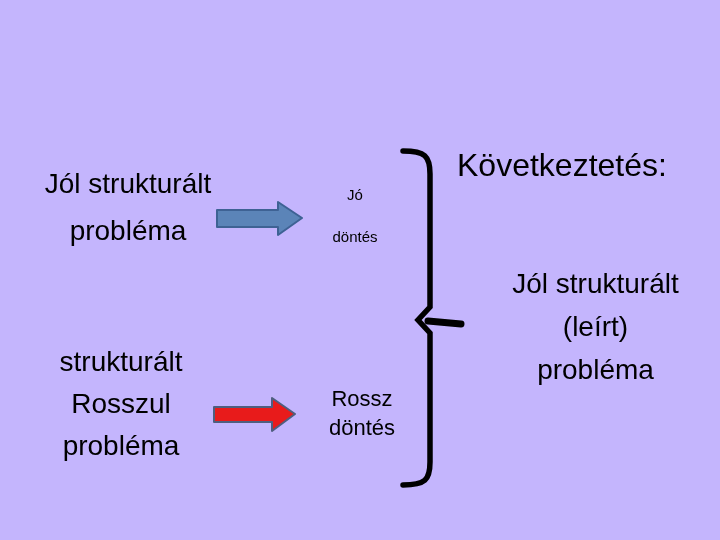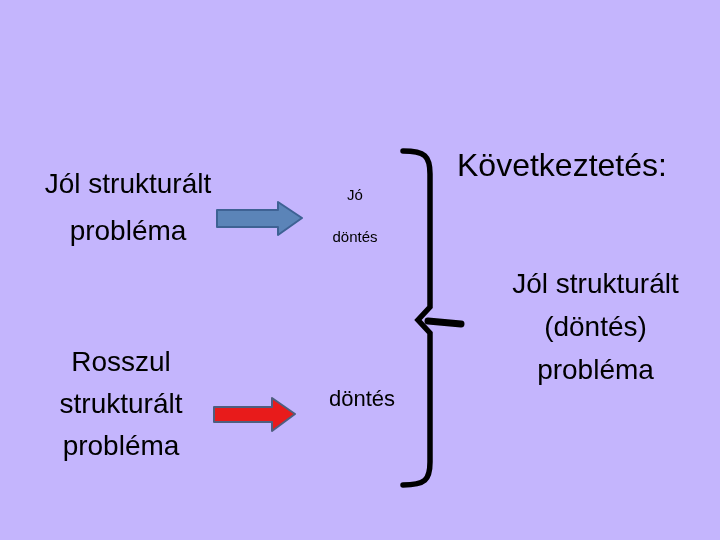--- a/index.html
+++ b/index.html
@@ -44,39 +44,40 @@
   <svg class="arrow-svg good-arrow" width="88" height="38" viewBox="0 0 88 38">
     <polygon points="1,10 62,10 62,2 86,18 62,35 62,27 1,27" stroke-width="2" stroke-linejoin="round" fill="#5b84b8" stroke="#3e6294"></polygon>
   </svg>
 
   <div class="txt good-decision">
     <span class="line">Jó</span>
     <span class="line">döntés</span>
   </div>
 
   <div class="txt poor-problem">
+    <span class="line">strukturált</span>
     <span class="line">Rosszul</span>
-    <span class="line">strukturált</span>
     <span class="line">probléma</span>
   </div>
 
   <svg class="arrow-svg bad-arrow" width="86" height="38" viewBox="0 0 86 38">
     <polygon points="1,11 59,11 59,2 82,18 59,35 59,26 1,26" stroke-width="2" stroke-linejoin="round" fill="#e81b1b" stroke="#4f5e7f"></polygon>
   </svg>
 
   <div class="txt bad-decision">
+    <span class="line">Rossz</span>
     <span class="line">döntés</span>
   </div>
 
   <svg class="brace-svg brace" width="75" height="355" viewBox="0 0 75 355">
     <path d="M8,7 C30,7 35,12 35,30 L35,163 L23,176 L35,189 L35,318 C35,336 30,341 8,341" fill="none" stroke-width="5.5" stroke-linecap="round" stroke-linejoin="miter" stroke="#000000"></path>
     <path d="M33,177 L66,180" fill="none" stroke-width="7" stroke-linecap="round" stroke="#000000"></path>
   </svg>
 
   <div class="conclusion-heading">Következtetés:</div>
 
   <div class="txt conclusion-body">
     <span class="line">Jól strukturált</span>
-    <span class="line">(döntés)</span>
+    <span class="line">(leírt)</span>
     <span class="line">probléma</span>
   </div>
 
 </div>
 
 </body></html>

